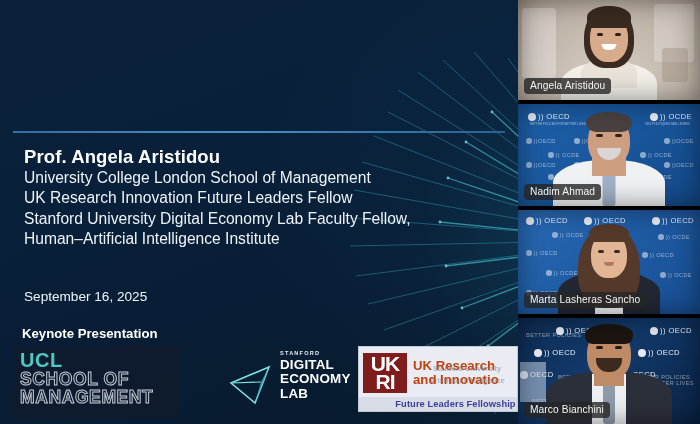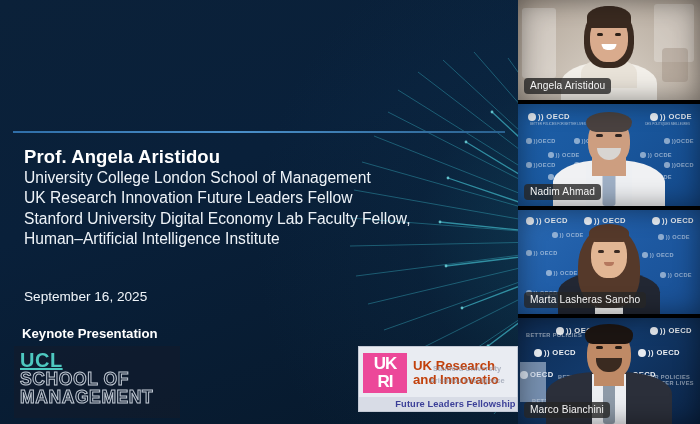--- a/index.html
+++ b/index.html
@@ -36,34 +36,34 @@
   .p-line { font-size:15.6px; color:#eef3f8; line-height:1.30; letter-spacing:0px; white-space:nowrap; }
   .p-date { position:absolute; left:24px; top:289px; font-size:13.6px; color:#f0f5fa; font-weight:500; }
 
   .keynote { position:absolute; left:22px; top:326px; font-size:13.2px; font-weight:bold; color:#ffffff; }
 
   
   #logos { position:absolute; left:0; top:344px; width:518px; height:80px; }
 
   .ucl { position:absolute; left:14px; top:2px; width:166px; height:72px;
          background:rgba(22,26,40,.45); padding:4px 6px 0 6px; }
-  .ucl .u1 { font-size:20px; font-weight:bold; color:#4ec8c0; letter-spacing:.5px; line-height:1;text-decoration:underline; }
+  .ucl .u1 { font-size:20px; font-weight:bold; color:#4ec8c0; letter-spacing:.5px; line-height:1; }
   .ucl .u2 { font-size:17.5px; font-weight:bold; line-height:1.04; letter-spacing:.6px;
              color:transparent; -webkit-text-stroke:1px rgba(228,236,244,.82); }
 
   .sdel { position:absolute; left:228px; top:6px; width:122px; height:58px; }
   .sdel svg { position:absolute; left:0; top:12px; }
   .sdel .s0 { position:absolute; left:52px; top:0px; font-size:5.6px; font-weight:bold; color:#e6eef6; letter-spacing:1.2px; }
   .sdel .s1 { position:absolute; left:52px; top:8px; font-size:13.4px; font-weight:bold; color:#ffffff; line-height:1.08; letter-spacing:.2px; }
 
   .ukri { position:absolute; left:358px; top:2px; width:160px; height:66px;
           background:#e9ecf2; border:1px solid #c2c8d4; display:flex; flex-direction:column; }
   .ukri-top { display:flex; align-items:center; flex:1; padding:2px 0 0 4px; }
-  .ukri-mark { width:44px; height:40px; background:#ec4899; color:#fff; font-weight:bold;
-               font-size:17px; line-height:18px; text-align:center; padding-top:2px; letter-spacing:-1px;
+  .ukri-mark { width:44px; height:40px; background:#7f1d1d; color:#fff; font-weight:bold;
+               font-size:21px; line-height:18px; text-align:center; padding-top:2px; letter-spacing:-1px;
                position:relative; }
   .ukri-mark span { display:block; }
   .ukri-txt { font-size:13.2px; font-weight:bold; color:#c2410c; line-height:1.08; margin-left:6px; }
   .ukri-bot { height:14px; background:#d8dce6; color:#3b3f98; font-size:9.3px; font-weight:bold;
               text-align:center; line-height:15px; letter-spacing:.1px;padding-left:35px; }
   .ukri-ghost { position:absolute; left:60px; top:16px; font-size:7.4px; color:rgba(120,130,150,.55);
                 font-weight:bold; line-height:1.6; text-align:center; width:96px; pointer-events:none; }
 
   
   #rail { position:absolute; right:0; top:0; width:182px; height:424px; background:#000; }
@@ -77,21 +77,21 @@
   
   .bg-room { background:
       radial-gradient(ellipse at 50% 120%, #d8cfc6 0%, #cfc6bb 35%, #bdb2a6 70%, #a89c90 100%); }
   .person { position:absolute; left:50%; transform:translateX(-50%); }
   .head { border-radius:48% 48% 44% 44%; }
   .hair { border-radius:50% 50% 40% 40%; }
 
   
   .bg-oecd-a { background:linear-gradient(135deg,#1d5fa8 0%, #1a59a0 40%, #14498a 100%); }
   .bg-oecd-b { background:linear-gradient(135deg,#2a6ab4 0%, #1f5ca6 45%, #184e92 100%); }
-  .oecd-mark { position:absolute; color:rgba(255,255,255,.92); font-weight:bold;
+  .oecd-mark { position:absolute; color:rgba(255,255,255,.92); font-weight:normal;
                font-size:7.6px; letter-spacing:.4px; white-space:nowrap; display:flex; align-items:center; }
   .oecd-mark i { display:inline-block; width:8px; height:8px; border-radius:50%;
                  background:rgba(255,255,255,.9); margin-right:2px; }
   .oecd-mark.sm { font-size:5.6px; opacity:.55; }
   .oecd-mark.sm i { width:5.5px; height:5.5px; }
   .oecd-sub { position:absolute; font-size:3px; color:rgba(255,255,255,.6); }
 
   .vig { position:absolute; inset:0; box-shadow:inset 0 0 26px rgba(0,0,0,.45); }
 </style>
 </head>
@@ -167,20 +167,33 @@
     <div class="keynote">Keynote Presentation</div>
 
     <div id="logos">
 
       <div class="ucl">
         <div class="u1">UCL</div>
         <div class="u2">SCHOOL OF</div>
         <div class="u2">MANAGEMENT</div>
       </div>
 
+      <div class="sdel">
+        <svg width="46" height="44" viewBox="0 0 46 44">
+          <polygon points="3,21 41,5 27,41" fill="none" stroke="#7fe3e0" stroke-width="1.6"></polygon>
+          <polygon points="41,5 27,41 33,20" fill="#2aa3b8" opacity="0.85"></polygon>
+          <line x1="3" y1="21" x2="33" y2="20" stroke="#7fe3e0" stroke-width="1.2"></line>
+        </svg>
+        <div class="s0">STANFORD</div>
+        <div class="s1">
+          <div>DIGITAL</div>
+          <div>ECONOMY</div>
+          <div>LAB</div>
+        </div>
+      </div>
 
       <div class="ukri">
         <div class="ukri-top">
           <div class="ukri-mark">
             <span>UK</span>
             <span>RI</span>
           </div>
           <div class="ukri-txt">
             <div>UK Research</div>
             <div>and Innovatio</div>

